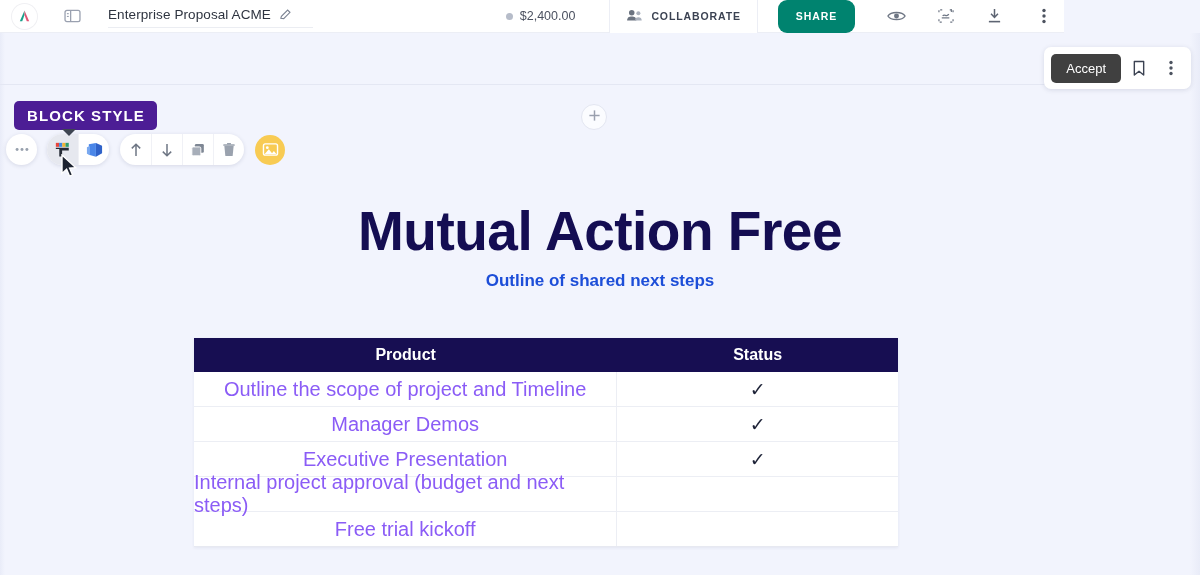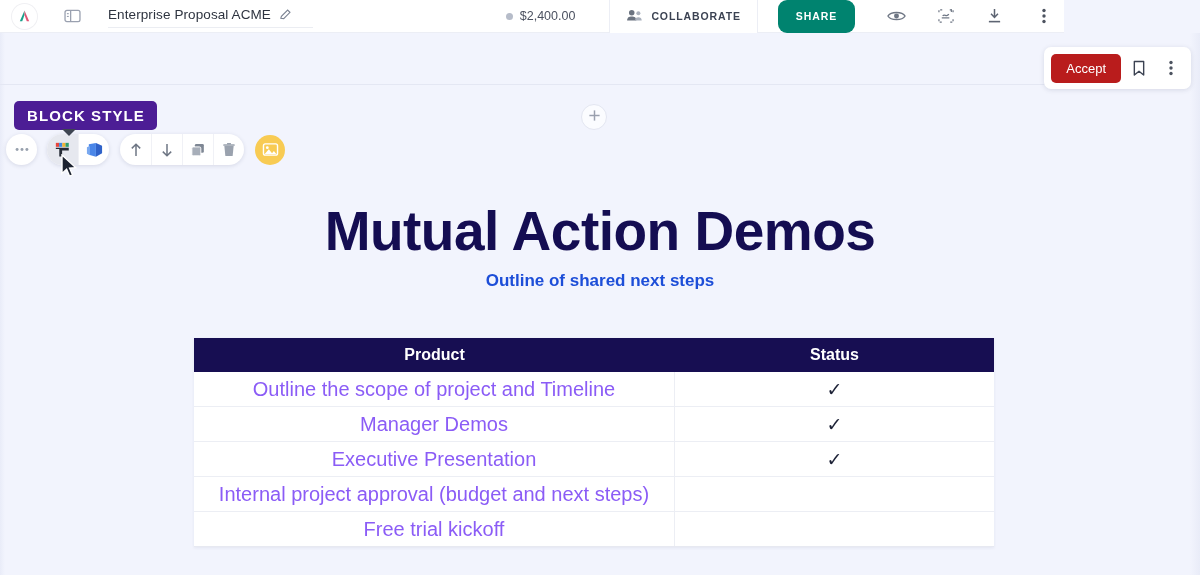--- a/index.html
+++ b/index.html
@@ -174,21 +174,21 @@
   
   .accept-panel {
     position: absolute; top: 14px; right: 9px;
     height: 42px; background: #ffffff;
     border-radius: 7px;
     box-shadow: 0 1px 5px rgba(30,40,80,.13);
     display: flex; align-items: center;
     padding: 0 6px 0 7px; gap: 4px; z-index: 28;
   }
   .accept-btn {
-    background: #b91c1c; color: #fff;
+    background: #404040; color: #fff;
     border: none; border-radius: 5px;
     height: 29px; padding: 0 15px;
     font-family: "Liberation Sans", sans-serif;
     font-size: 13px; cursor: pointer;
   }
   .panel-icon-btn {
     width: 28px; height: 30px;
     display:flex; align-items:center; justify-content:center; cursor:pointer;
   }
 
@@ -200,21 +200,21 @@
     color: #140d52;
   }
   .doc-subtitle {
     position: absolute; top: 238px; left: 0; width: 1200px;
     text-align: center;
     font-size: 17px; font-weight: 700; color: #1d4ed8;
   }
 
   .table {
     position: absolute; top: 305px; left: 194px;
-    width: 800px;
+    width: 704px;
     background: #ffffff;
     box-shadow: 0 1px 3px rgba(30,40,80,.07);
   }
   .t-row { display: flex; }
   .t-head { background: #170e52; }
   .t-head .t-cell {
     color: #ffffff; font-weight: 700; font-size: 16px;
     height: 34px;
   }
   .t-cell {
@@ -410,21 +410,21 @@
     </div>
     <div class="panel-icon-btn">
       <svg width="4" height="16" viewBox="0 0 4 16">
         <circle cx="2" cy="2.5" r="1.7" fill="#4d5360"></circle>
         <circle cx="2" cy="8" r="1.7" fill="#4d5360"></circle>
         <circle cx="2" cy="13.5" r="1.7" fill="#4d5360"></circle>
       </svg>
     </div>
   </div>
 
-  <div class="doc-title-main">Mutual Action Demos</div>
+  <div class="doc-title-main">Mutual Action Free</div>
   <div class="doc-subtitle">Outline of shared next steps</div>
 
   <div class="table">
     <div class="t-row t-head">
       <div class="t-cell product">Product</div>
       <div class="t-cell status">Status</div>
     </div>
     <div class="t-body">
       <div class="t-row">
         <div class="t-cell product">Outline the scope of project and Timeline</div>

